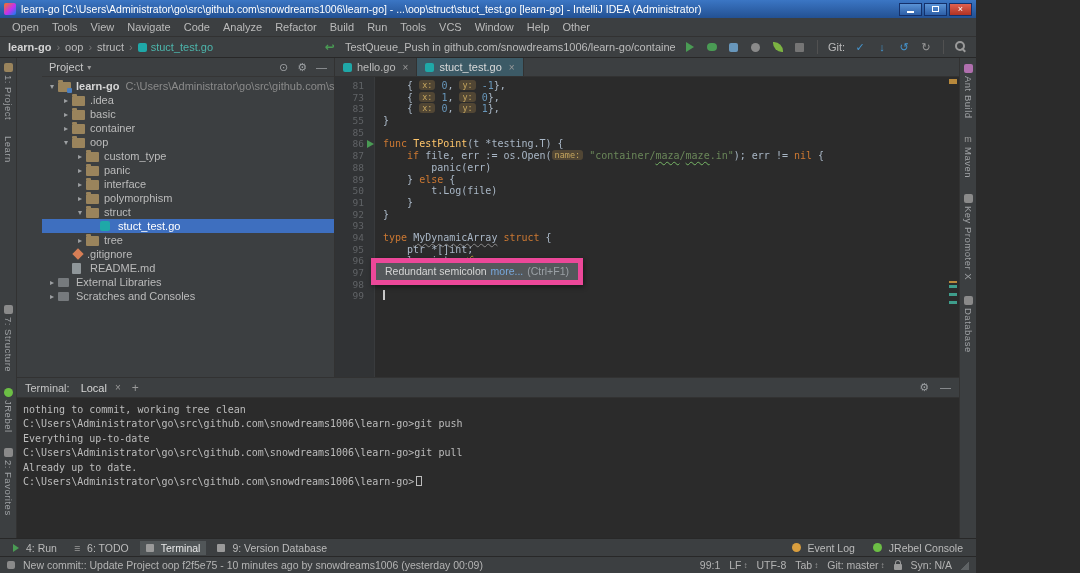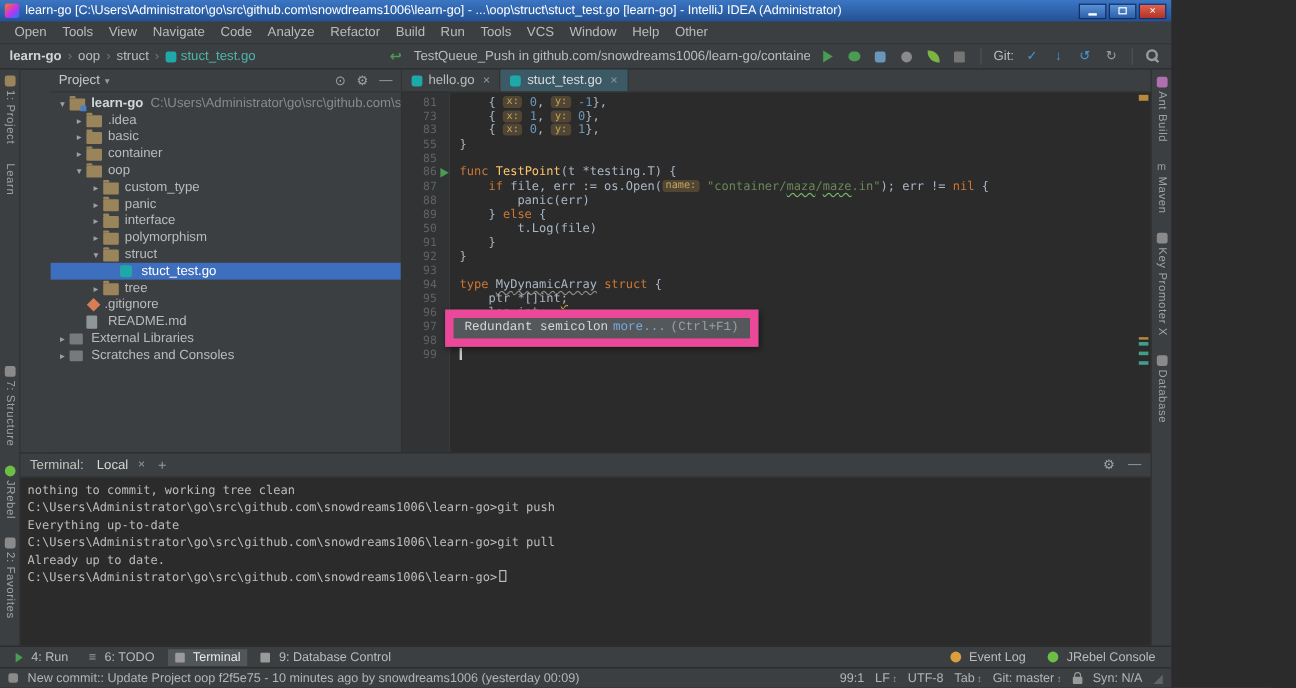--- a/index.html
+++ b/index.html
@@ -110,21 +110,21 @@
 .seg-semi{color:#a9b7c6;text-decoration:underline;text-decoration-style:wavy;text-decoration-color:#b8a038;text-underline-offset:2px;}
 .seg-hint{display:inline-block;background:#514634;color:#c4a55e;border-radius:3px;padding:0 3px;font-size:8.5px;line-height:10px;height:10px;vertical-align:1px;}
 .caret{display:inline-block;width:2px;height:10px;background:#c8c8c8;vertical-align:-1px;}
 .error-stripe{position:absolute;right:0;top:0;bottom:0;width:12px;}
 .es-mark{position:absolute;right:2px;width:8px;}
 .es-warn-top{top:2px;height:5px;background:#b8893c;}
 .es-g1{top:208px;height:3px;background:#3f9e8c;}
 .es-g2{top:216px;height:3px;background:#3f9e8c;}
 .es-g3{top:224px;height:3px;background:#3f9e8c;}
 .es-caret{top:204px;height:2px;background:#b8893c;}
-.tooltip{position:absolute;left:36px;top:181px;background:#54585b;border:7px solid #ec4899;box-shadow:1px 2px 5px rgba(0,0,0,.45);padding:2px 9px 3px;font-family:Liberation Mono, monospace;font-size:10.5px;color:#d6d6d6;white-space:nowrap;z-index:5;}
+.tooltip{position:absolute;left:36px;top:181px;background:#54585b;border:5px solid #ec4899;box-shadow:1px 2px 5px rgba(0,0,0,.45);padding:2px 9px 3px;font-family:Liberation Sans, sans-serif;font-size:10.5px;color:#d6d6d6;white-space:nowrap;z-index:5;}
 .tooltip .link{color:#77a8dd;margin-left:4px;}
 .tooltip .shortcut{color:#9aa0a5;margin-left:4px;}
 
 
 .terminal{flex:1;display:flex;flex-direction:column;min-height:0;background:#2b2b2b;border-top:1px solid #323232;}
 .term-header{flex:0 0 20px;background:#3c3f41;display:flex;align-items:center;padding:0 8px;gap:11px;border-bottom:1px solid #323232;}
 .term-title{color:#c4c4c4;}
 .term-tab{display:flex;align-items:center;gap:6px;color:#d6d6d6;}
 .term-add{color:#9a9a9a;font-size:12px;}
 .term-icons{margin-left:auto;display:flex;gap:11px;color:#9da0a3;font-size:11px;}
@@ -534,21 +534,21 @@
         <span class="twb-item">
           <span class="bicon-todo">≡</span>
           <span>6: TODO</span>
         </span>
         <span class="twb-item active">
           <span class="bicon-terminal"></span>
           <span>Terminal</span>
         </span>
         <span class="twb-item">
           <span class="bicon-vcs"></span>
-          <span>9: Database Control</span>
+          <span>9: Version Database</span>
         </span>
       </span>
     <span class="twb-right" id="twb-right">
         <span class="twb-item">
           <span class="bicon-event"></span>
           <span>Event Log</span>
         </span>
         <span class="twb-item">
           <span class="bicon-jrebel"></span>
           <span>JRebel Console</span>

